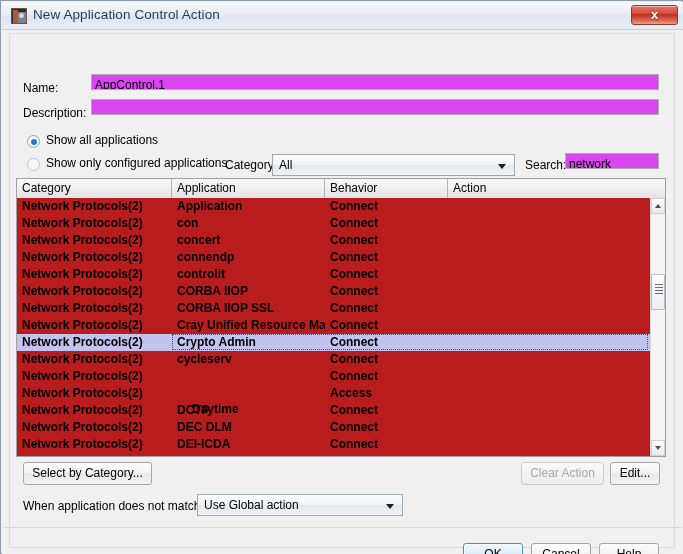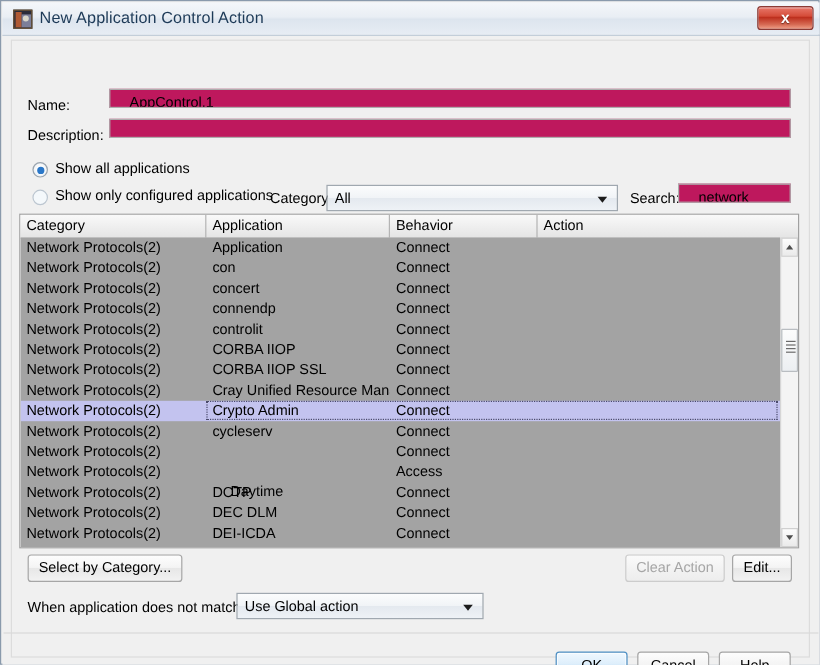--- a/index.html
+++ b/index.html
@@ -99,25 +99,25 @@
   .lbl {
     position: absolute;
     font-size: 12px;
     color: #000;
     white-space: nowrap;
   }
   .textfield {
     position: absolute;
     box-sizing: border-box;
     border: 1px solid #adadad;
-    background: #be185d;
+    background: #d946ef;
     font-family: "Liberation Sans", sans-serif;
     font-size: 12px;
     color: #000;
-    padding: 0 16px;
+    padding: 0 3px;
     line-height: 20px;
     height: 16px;
     white-space: nowrap;
     overflow: hidden;
   }
 
   #name-label { left: 21px; top: 51px; }
   #name-input { left: 89px; top: 44px; width: 568px; }
   #desc-label { left: 21px; top: 76px; }
   #desc-input { left: 89px; top: 69px; width: 568px; }
@@ -206,21 +206,22 @@
     border-right: 1px solid #b4b4b4;
     white-space: nowrap;
     overflow: hidden;
   }
   #rows-viewport {
     position: absolute;
     left: 0; top: 19px;
     width: 633px;
     height: 258px;
     overflow: hidden;
-    background: #a3a3a3;
+    background: #b91c1c;
+    font-weight: bold;
   }
   .row {
     position: relative;
     height: 17px;
     line-height: 17px;
     white-space: nowrap;
   }
   .row.sel { background: #c3c3ef; }
   .cell {
     position: absolute;

